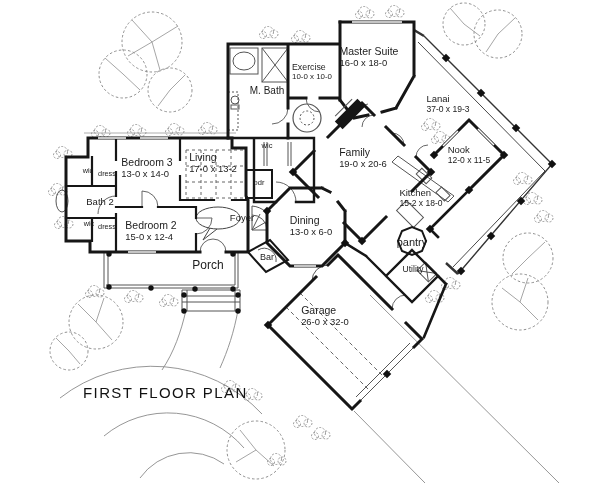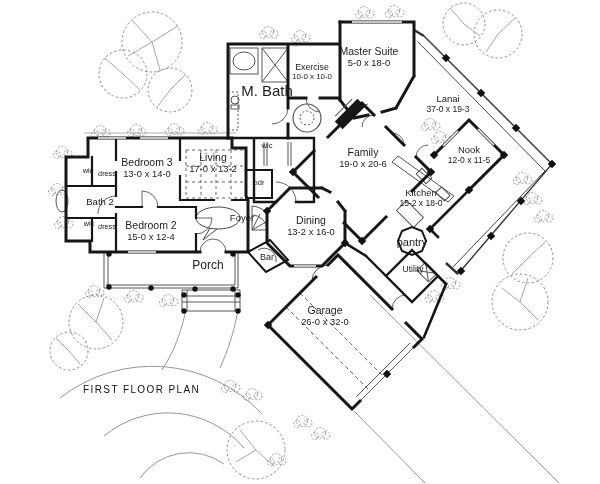--- a/index.html
+++ b/index.html
@@ -1,22 +1,22 @@
 <!DOCTYPE html>
 <html><head>
 <meta charset="utf-8">
 <style>
   html,body{margin:0;padding:0;background:#fff;}
   .plan{position:relative;width:600px;height:484px;background:#fff;overflow:hidden;
         font-family:"Liberation Sans",sans-serif;}
   .plan svg{position:absolute;left:0;top:0;}
-  .lbl{position:absolute;transform:translate(-50%,-50%);text-align:center;
+  .lbl{position:absolute;transform:translate(-50%,-50%);
        color:#1c1c1c;line-height:1.12;white-space:nowrap;z-index:5;}
   .lbl .dims{display:block;font-size:0.9em;}
-  .plan-title{position:absolute;left:83px;top:384px;font-size:10px;letter-spacing:1.4px;
+  .plan-title{position:absolute;left:83px;top:384px;font-size:15px;letter-spacing:1.4px;
        color:#111;z-index:5;text-align:right;}
 </style>
 </head>
 <body>
 
 <div class="plan">
 <svg width="600" height="484" viewBox="0 0 600 484">
   <defs>
     <g id="bush">
       <circle cx="0" cy="0" r="5.5"></circle>
@@ -249,39 +249,39 @@
     <circle cx="195" cy="289" r="2.7"></circle>
         <circle cx="233" cy="254" r="2.7"></circle>
         <circle cx="233" cy="289" r="2.7"></circle>
     <circle cx="184" cy="295" r="2.7"></circle>
         <circle cx="238" cy="295" r="2.7"></circle>
     <circle cx="184" cy="311" r="2.7"></circle>
         <circle cx="238" cy="311" r="2.7"></circle>
   </g>
 </svg>
 
-<div class="lbl" style="left:369px;top:57px;font-size:10.5px;"><span>Master Suite</span><span class="dims">5-0 x 18-0</span></div>
+<div class="lbl" style="left:369px;top:57px;font-size:10.5px;"><span>Master Suite</span><span class="dims">16-0 x 18-0</span></div>
 <div class="lbl" style="left:312px;top:72px;font-size:8.8px;"><span>Exercise</span><span class="dims">10-0 x 10-0</span></div>
-<div class="lbl" style="left:267px;top:91px;font-size:15px;"><span>M. Bath</span></div>
+<div class="lbl" style="left:267px;top:91px;font-size:10px;"><span>M. Bath</span></div>
 <div class="lbl" style="left:267px;top:146px;font-size:7.5px;"><span>wic</span></div>
 <div class="lbl" style="left:259px;top:183px;font-size:7.5px;"><span>pdr</span></div>
 <div class="lbl" style="left:448px;top:104px;font-size:9.5px;"><span>Lanai</span><span class="dims">37-0 x 19-3</span></div>
 <div class="lbl" style="left:363px;top:158px;font-size:10.5px;"><span>Family</span><span class="dims">19-0 x 20-6</span></div>
 <div class="lbl" style="left:469px;top:155px;font-size:9.5px;"><span>Nook</span><span class="dims">12-0 x 11-5</span></div>
 <div class="lbl" style="left:421px;top:198px;font-size:9.5px;"><span>Kitchen</span><span class="dims">15-2 x 18-0</span></div>
 <div class="lbl" style="left:147px;top:168px;font-size:10.5px;"><span>Bedroom 3</span><span class="dims">13-0 x 14-0</span></div>
 <div class="lbl" style="left:213px;top:163px;font-size:10.5px;"><span>Living</span><span class="dims">17-0 x 13-2</span></div>
 <div class="lbl" style="left:100px;top:202px;font-size:9.5px;"><span>Bath 2</span></div>
 <div class="lbl" style="left:88px;top:171px;font-size:7.3px;"><span>wic</span></div>
 <div class="lbl" style="left:107px;top:174px;font-size:7.3px;"><span>dress</span></div>
 <div class="lbl" style="left:89px;top:224px;font-size:7.3px;"><span>wic</span></div>
 <div class="lbl" style="left:107px;top:227px;font-size:7.3px;"><span>dress</span></div>
 <div class="lbl" style="left:151px;top:231px;font-size:10.5px;"><span>Bedroom 2</span><span class="dims">15-0 x 12-4</span></div>
 <div class="lbl" style="left:218px;top:218px;font-size:9.5px;padding-left:48px;"><span>Foyer</span></div>
-<div class="lbl" style="left:311px;top:226px;font-size:10.5px;"><span>Dining</span><span class="dims">13-2 x 16-0</span></div>
+<div class="lbl" style="left:311px;top:226px;font-size:10.5px;"><span>Dining</span><span class="dims">13-0 x 6-0</span></div>
 <div class="lbl" style="left:267px;top:257px;font-size:9px;"><span>Bar</span></div>
 <div class="lbl" style="left:412px;top:242px;font-size:11px;"><span>pantry</span></div>
 <div class="lbl" style="left:413px;top:270px;font-size:8.5px;"><span>Utility</span></div>
 <div class="lbl" style="left:208px;top:266px;font-size:12px;"><span>Porch</span></div>
 <div class="lbl" style="left:325px;top:316px;font-size:10.5px;"><span>Garage</span><span class="dims">26-0 x 32-0</span></div>
 
 <div class="plan-title">FIRST FLOOR PLAN</div>
 </div>
 
 </body></html>

